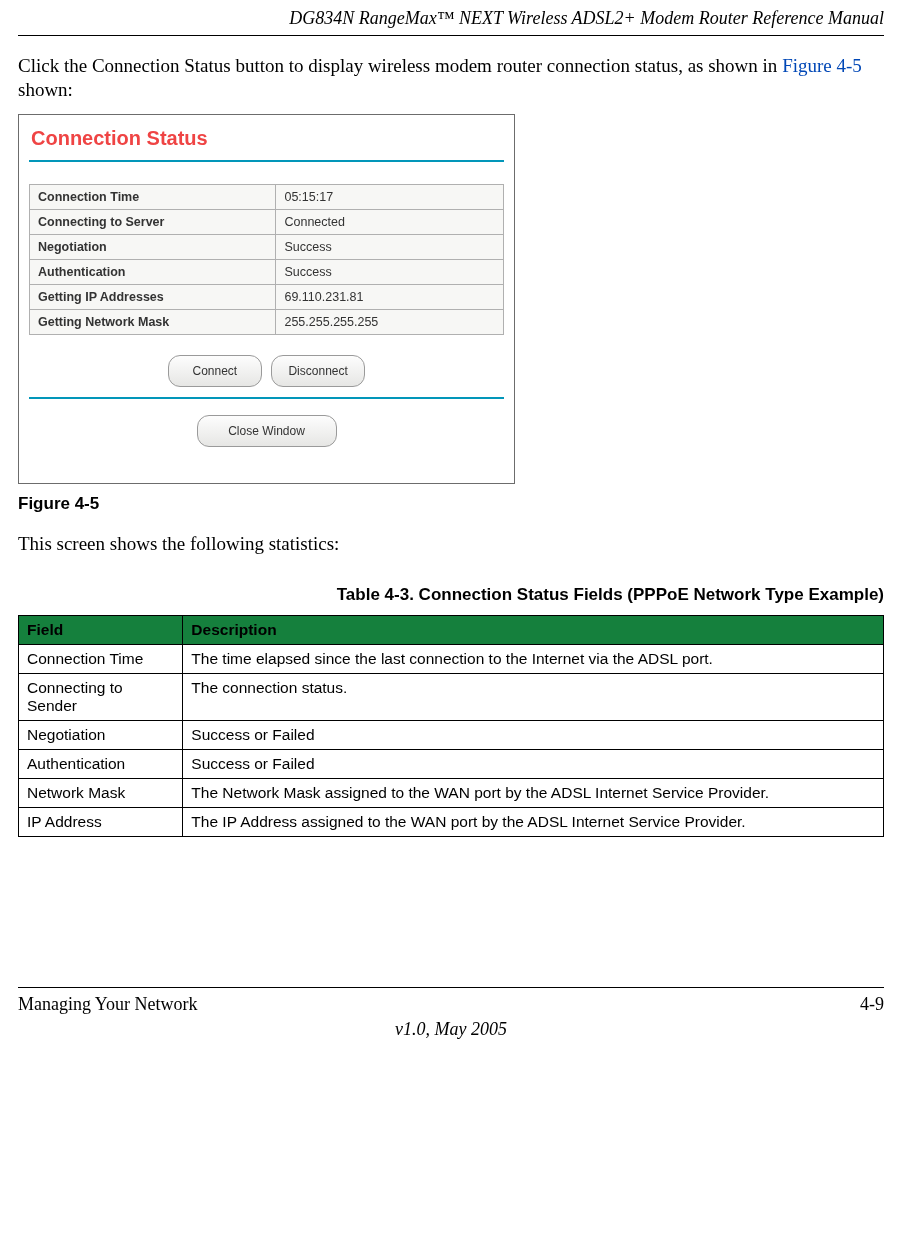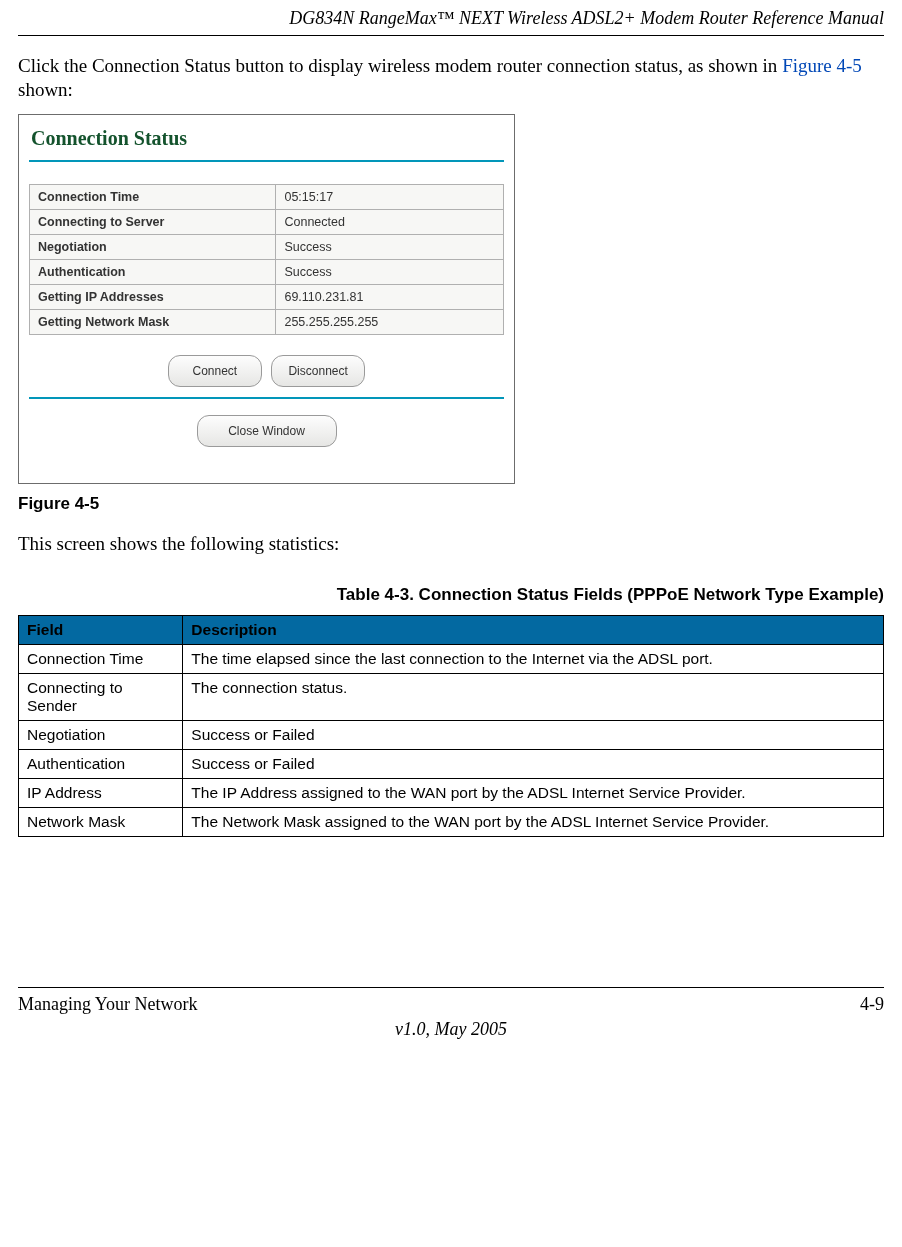--- a/index.html
+++ b/index.html
@@ -34,25 +34,24 @@
     width: 497px;
     border: 1px solid #6c6c6c;
     background: #fff;
     box-sizing: border-box;
     font-family: Arial, sans-serif;
   }
   .screenshot-inner {
     padding: 6px 10px 20px 10px;
   }
   .cs-title {
-    color: #14532d;
+    color: #ef4444;
     font-size: 20px;
     font-weight: bold;
     padding: 6px 0 10px 2px;
-    font-family: Liberation Serif, serif;
   }
   .cs-hr {
     border: none;
     border-top: 2px solid #0296b9;
     margin: 0;
   }
   .cs-table {
     border-collapse: collapse;
     width: 100%;
     margin: 22px 0 12px 0;
@@ -108,21 +107,21 @@
     font-family: Arial, Helvetica, sans-serif;
     font-size: 15.5px;
   }
   table.desc-table th, table.desc-table td {
     border: 1px solid #000;
     padding: 5px 8px;
     text-align: left;
     vertical-align: top;
   }
   table.desc-table th {
-    background: #0369a1;
+    background: #15803d;
     font-weight: bold;
   }
   table.desc-table th.col-field {
     width: 19%;
   }
   .footer {
     margin-top: 150px;
   }
   .footer hr {
     border: none;
@@ -217,26 +216,26 @@
       </tr>
   <tr>
         <td>Negotiation</td>
         <td>Success or Failed</td>
       </tr>
   <tr>
         <td>Authentication</td>
         <td>Success or Failed</td>
       </tr>
   <tr>
+        <td>Network Mask</td>
+        <td>The Network Mask assigned to the WAN port by the ADSL Internet Service Provider.</td>
+      </tr>
+  <tr>
         <td>IP Address</td>
         <td>The IP Address assigned to the WAN port by the ADSL Internet Service Provider.</td>
-      </tr>
-  <tr>
-        <td>Network Mask</td>
-        <td>The Network Mask assigned to the WAN port by the ADSL Internet Service Provider.</td>
       </tr>
 </tbody>
   </table>
 
 <div class="footer">
   <hr>
   <div class="footer-row">
     <span>Managing Your Network</span>
     <span>4-9</span>
   </div>

